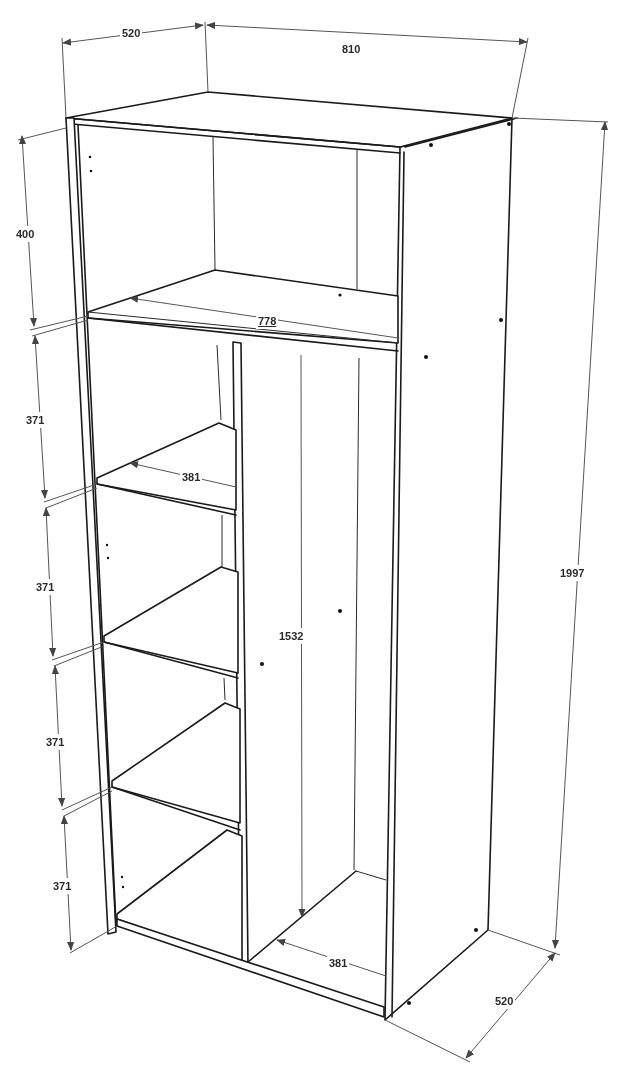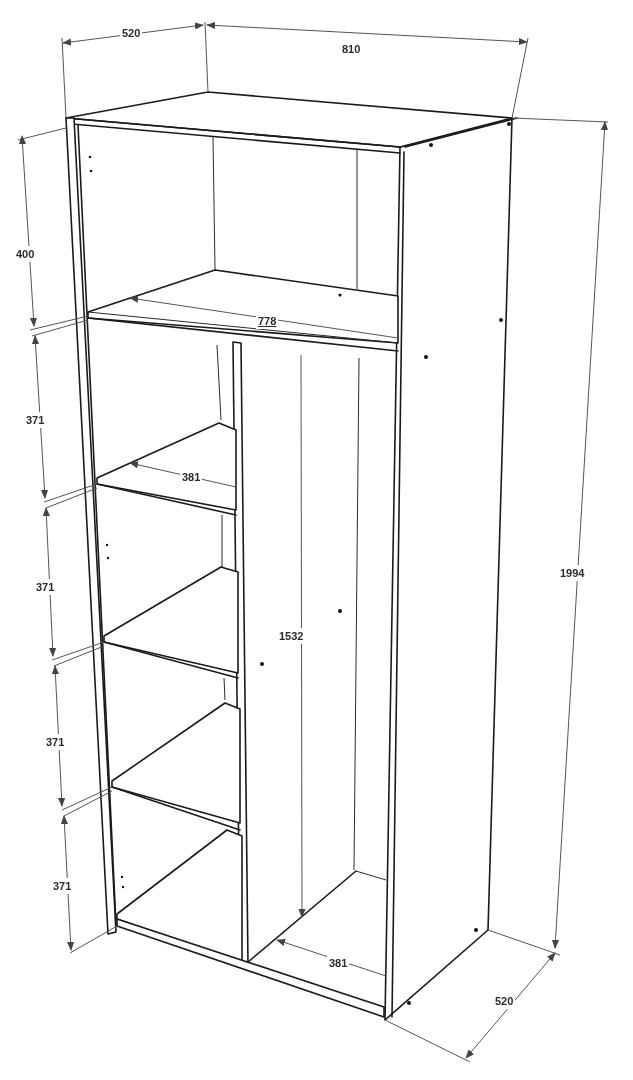--- a/index.html
+++ b/index.html
@@ -124,23 +124,23 @@
     <line class="dim" x1="130" y1="463" x2="236" y2="487" marker-start="url(#arr)"></line>
 
     <line class="dim" x1="301" y1="355" x2="302" y2="917" marker-end="url(#arr)"></line>
 
     <line class="dim" x1="277" y1="940" x2="386" y2="976" marker-start="url(#arr)"></line>
   </g>
 </svg>
 
 <span class="lbl" style="left:120px;top:25px;">520</span>
 <span class="lbl" style="left:340px;top:25px;margin-top:16px;">810</span>
-<span class="lbl" style="left:558px;top:565px;">1994</span>
+<span class="lbl" style="left:558px;top:565px;">1997</span>
 <span class="lbl" style="left:493px;top:993px;">520</span>
-<span class="lbl" style="left:14px;top:226px;margin-top:20px;">400</span>
+<span class="lbl" style="left:14px;top:226px;">400</span>
 <span class="lbl" style="left:256px;top:313px;text-decoration:underline;">778</span>
 <span class="lbl" style="left:24px;top:412px;">371</span>
 <span class="lbl" style="left:34px;top:579px;">371</span>
 <span class="lbl" style="left:44px;top:734px;">371</span>
 <span class="lbl" style="left:51px;top:878px;">371</span>
 <span class="lbl" style="left:180px;top:469px;">381</span>
 <span class="lbl" style="left:277px;top:628px;text-align:center;">1532</span>
 <span class="lbl" style="left:327px;top:955px;">381</span>
 
 </body></html>

